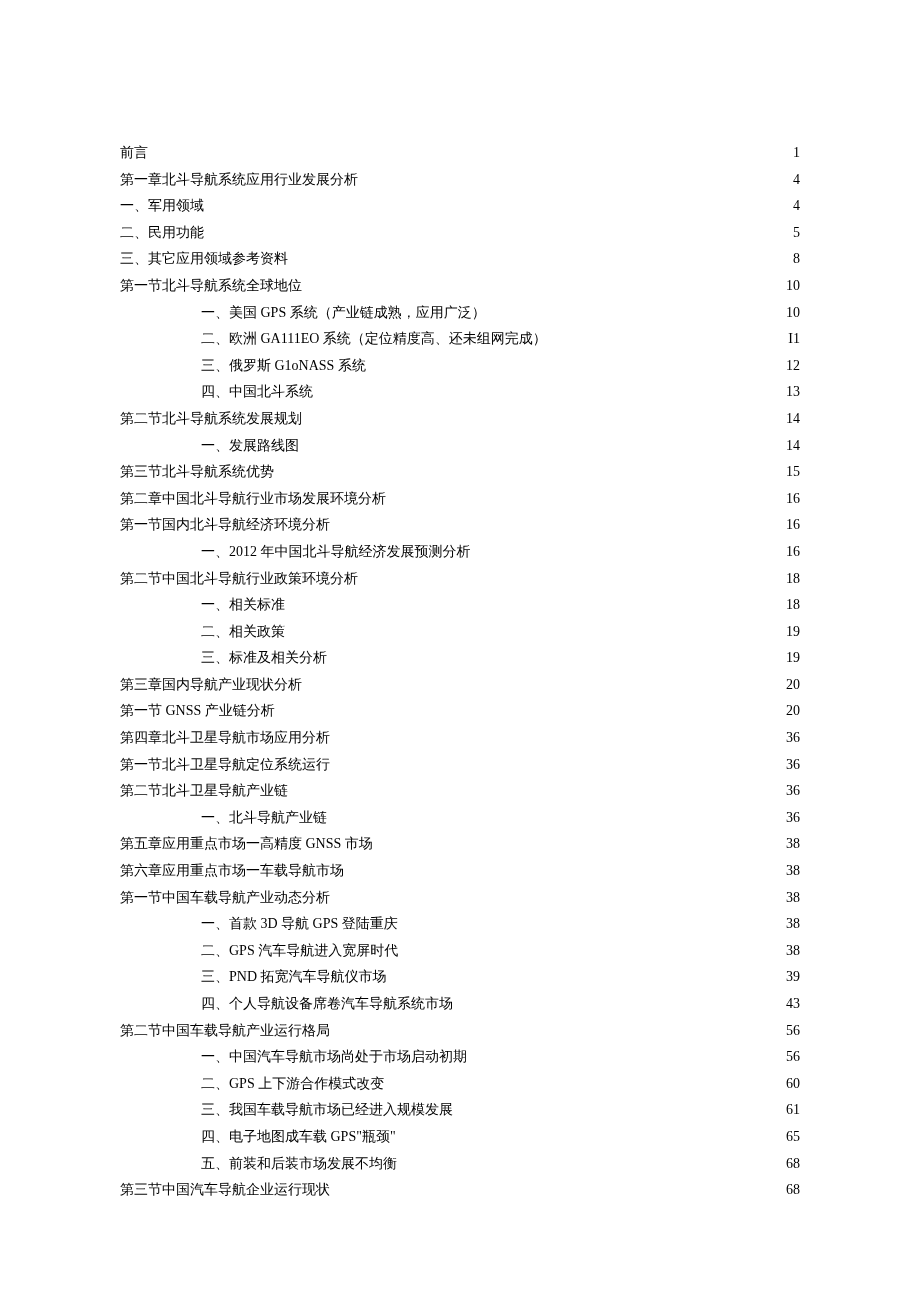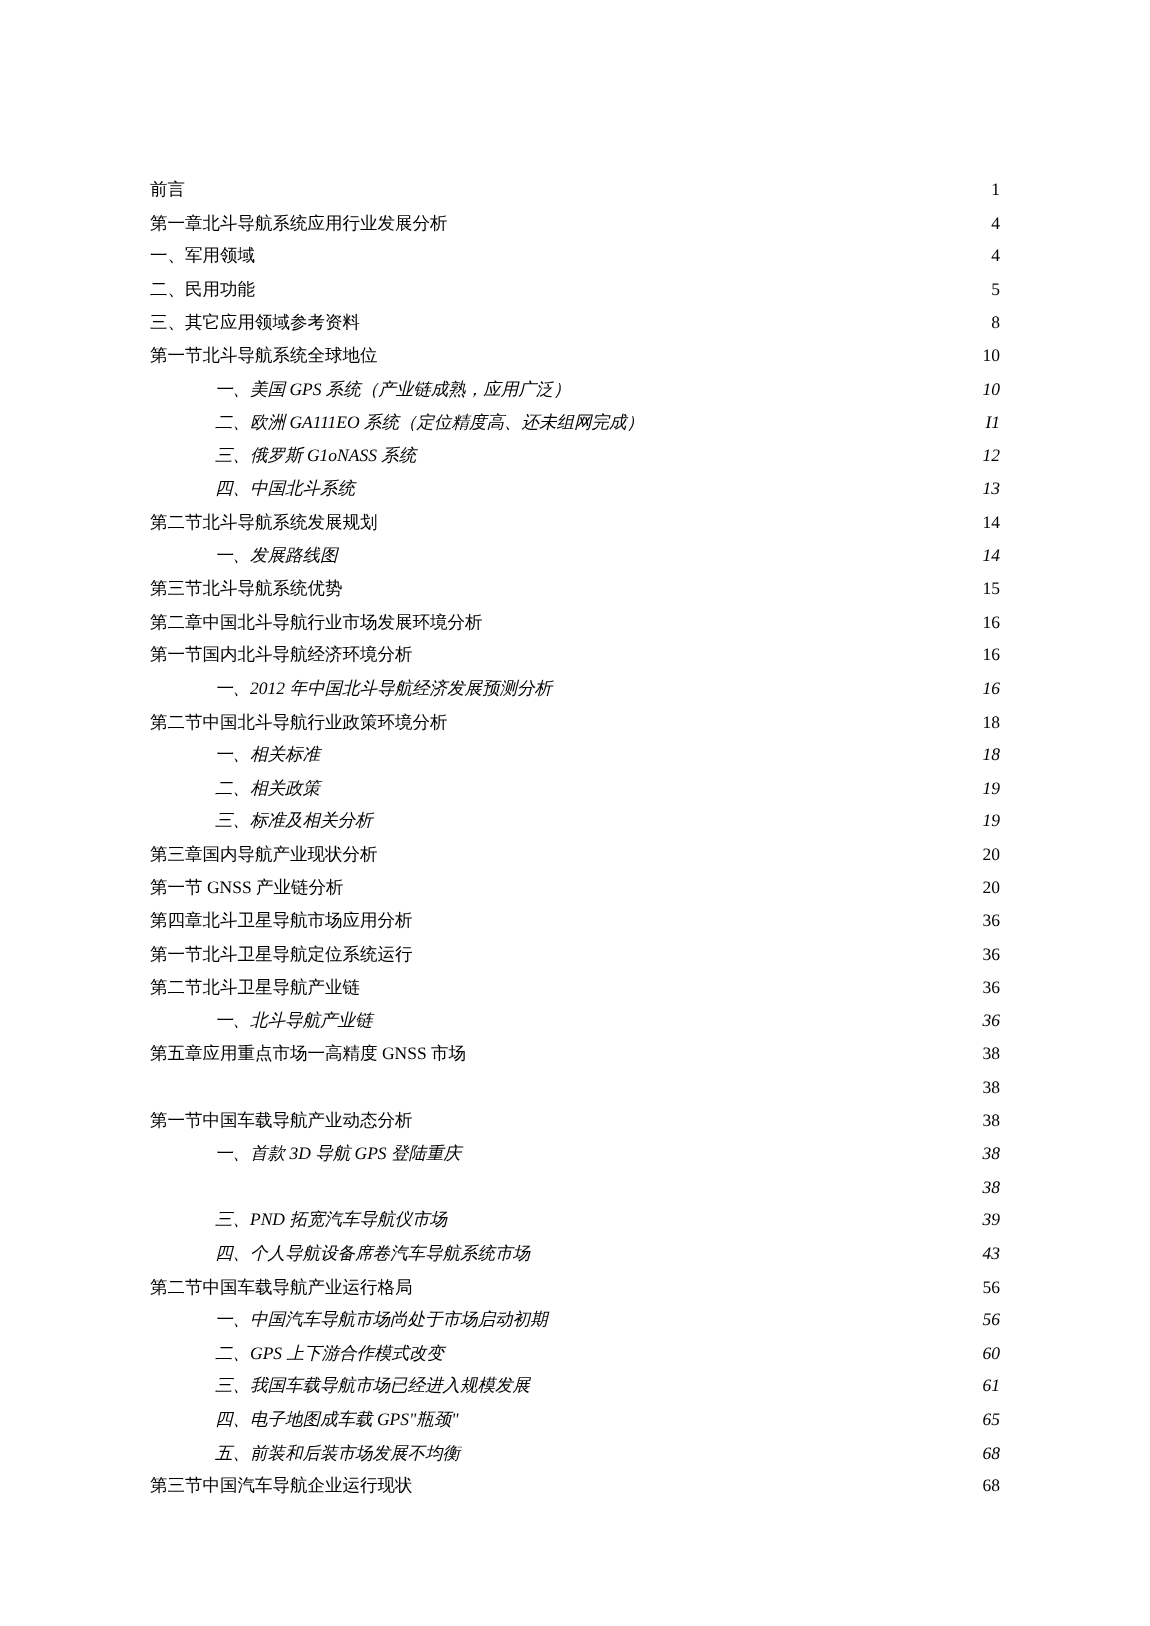--- a/index.html
+++ b/index.html
@@ -42,22 +42,21 @@
     .toc-page {
       flex-shrink: 0;
     }
     .level-0 {
       margin-left: 0;
       gap: 16px;
     }
     .level-1 {
     }
     .level-2 {
-      margin-left: 52px;
-      font-style: italic;
+      margin-left: 81px;
     }
   </style>
 </head>
 <body>
 
 <div id="toc-container">
     <div class="toc-entry level-0">
       <span class="toc-label">前言</span>
       <span class="toc-dots"></span>
       <span class="toc-page">1</span>
@@ -186,34 +185,36 @@
       <span class="toc-label">一、北斗导航产业链</span>
       <span class="toc-dots"></span>
       <span class="toc-page">36</span>
     </div>
     <div class="toc-entry level-0">
       <span class="toc-label">第五章应用重点市场一高精度 GNSS 市场</span>
       <span class="toc-dots"></span>
       <span class="toc-page">38</span>
     </div>
     <div class="toc-entry level-0">
+      <span class="toc-label">第六章应用重点市场一车载导航市场</span>
       <span class="toc-dots"></span>
       <span class="toc-page">38</span>
     </div>
     <div class="toc-entry level-1">
       <span class="toc-label">第一节中国车载导航产业动态分析</span>
       <span class="toc-dots"></span>
       <span class="toc-page">38</span>
     </div>
     <div class="toc-entry level-2">
       <span class="toc-label">一、首款 3D 导航 GPS 登陆重庆</span>
       <span class="toc-dots"></span>
       <span class="toc-page">38</span>
     </div>
     <div class="toc-entry level-2">
+      <span class="toc-label">二、GPS 汽车导航进入宽屏时代</span>
       <span class="toc-dots"></span>
       <span class="toc-page">38</span>
     </div>
     <div class="toc-entry level-2">
       <span class="toc-label">三、PND 拓宽汽车导航仪市场</span>
       <span class="toc-dots"></span>
       <span class="toc-page">39</span>
     </div>
     <div class="toc-entry level-2">
       <span class="toc-label">四、个人导航设备席卷汽车导航系统市场</span>

